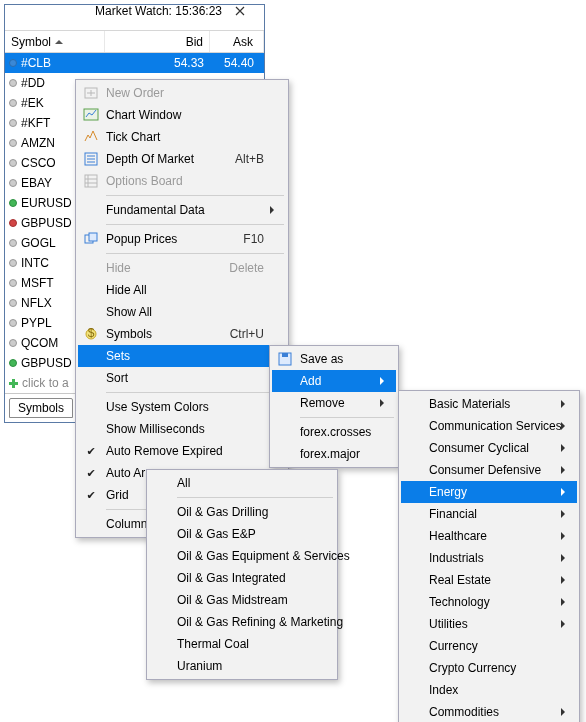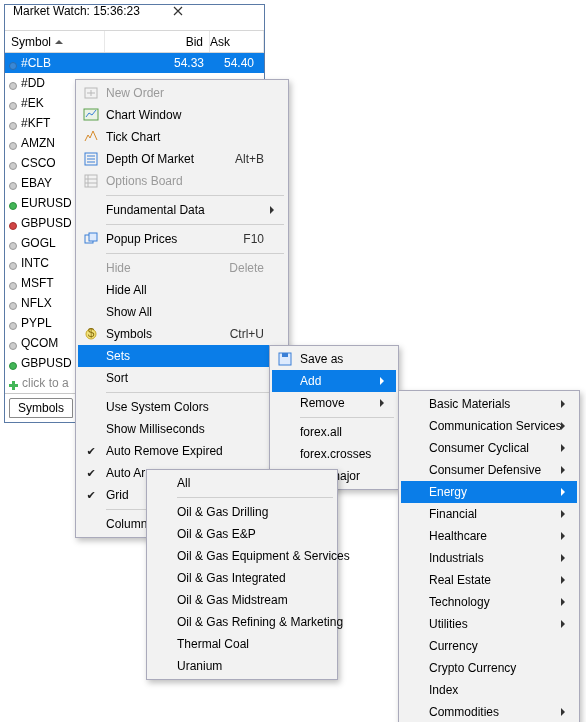--- a/index.html
+++ b/index.html
@@ -1,34 +1,34 @@
 <!DOCTYPE html>
 <html><head>
 <meta charset="utf-8">
 <style>
 * { box-sizing: border-box; margin: 0; padding: 0; font-family: "Segoe UI", Tahoma, sans-serif; font-size: 12px; }
 body { background: #fff; width: 586px; height: 722px; position: relative; }
 
 .window { position: absolute; left: 4px; top: 4px; width: 261px; border: 1px solid #5a7aa6; background: #fff; }
-.titlebar { display: flex; align-items: center; justify-content: flex-start; height: 26px; padding: 0 6px 14px 8px; background: #fff; border-bottom: 1px solid #d6d6d6; gap: 20px; }
+.titlebar { display: flex; align-items: center; justify-content: flex-end; height: 26px; padding: 0 6px 14px 8px; background: #fff; border-bottom: 1px solid #d6d6d6; }
 .titlebar .title { color: #000; }
 .titlebar .close { width: 36px; height: 20px; display: flex; align-items: center; justify-content: center; color: #333; }
 .titlebar .close svg { width: 10px; height: 10px; }
 
 .header-row { display: flex; align-items: center; height: 22px; border-bottom: 1px solid #d6d6d6; }
 .header-row .col-symbol { flex: 0 0 100px; padding-left: 6px; display: flex; align-items: center; gap: 4px; }
 .header-row .col-bid { flex: 1; text-align: right; padding-right: 6px; }
 .header-row .col-ask { flex: 0 0 54px; text-align: right; padding-right: 10px; }
 .header-row .col { border-right: 1px solid #e8e8e8; height: 100%; display: flex; align-items: center; }
 .header-row .col-bid, .header-row .col-symbol { border-right: 1px solid #e8e8e8; }
 
 .rows { }
 .row { display: flex; align-items: center; height: 20px; }
 .row.selected { background: #0a7de8; color: #fff; }
-.row .sym { flex: 0 0 100px; padding-left: 4px; display: flex; align-items: flex-end; gap: 4px; overflow: hidden; white-space: nowrap; }
+.row .sym { flex: 0 0 100px; padding-left: 4px; display: flex; align-items: center; gap: 4px; overflow: hidden; white-space: nowrap; }
 .row .bid { flex: 1; text-align: right; padding-right: 6px; }
 .row .ask { flex: 0 0 54px; text-align: right; padding-right: 10px; }
 .dot { width: 8px; height: 8px; border-radius: 50%; background: #ccc; border: 1px solid #999; flex-shrink: 0; display: inline-block; }
 .dot.blue { background: #3a88d6; border-color: #2a6db0; }
 .dot.green { background: #43b657; border-color: #2c8f3f; }
 .dot.red { background: #d14545; border-color: #a53030; }
 .dot.plus { background: #43b657; border-color: #2c8f3f; position: relative; border-radius: 0; width: 9px; height: 9px; background: none; border: none; }
 .dot.plus::before { content: ""; position: absolute; left: 3px; top: 0; width: 3px; height: 9px; background: #43b657; }
 .dot.plus::after { content: ""; position: absolute; left: 0; top: 3px; width: 9px; height: 3px; background: #43b657; }
 .row.click .sym span.lbl { color: #888; }
@@ -70,21 +70,21 @@
     </span>
   </div>
   <div class="header-row">
     <div class="col col-symbol">
       <span>Symbol</span>
       <span class="sort-arrow"></span>
     </div>
     <div class="col col-bid" style="justify-content:flex-end;">
         <span>Bid</span>
       </div>
-    <div class="col col-ask" style="justify-content:flex-start;">
+    <div class="col col-ask" style="justify-content:flex-end;">
         <span>Ask</span>
       </div>
   </div>
   <div class="rows" id="rows">
       <div class="row selected">
         <div class="sym">
           <span class="dot blue"></span>
           <span class="lbl">#CLB</span>
         </div>
         <div class="bid">54.33</div>
@@ -366,24 +366,20 @@
     <span class="iconcol"></span>
       <span class="label">Add</span>
   </div>
   <div class="item has-sub">
     <span class="iconcol"></span>
       <span class="label">Remove</span>
   </div>
   <div class="sep"></div>
   <div class="item">
     <span class="iconcol"></span>
-      <span class="label">forex.all</span>
-  </div>
-  <div class="item">
-    <span class="iconcol"></span>
       <span class="label">forex.crosses</span>
   </div>
   <div class="item" style="overflow:hidden;">
     <span class="iconcol"></span>
       <span class="label">forex.major</span>
   </div>
 </div>
 
 <div class="menu m3">
   <div class="item has-sub">

